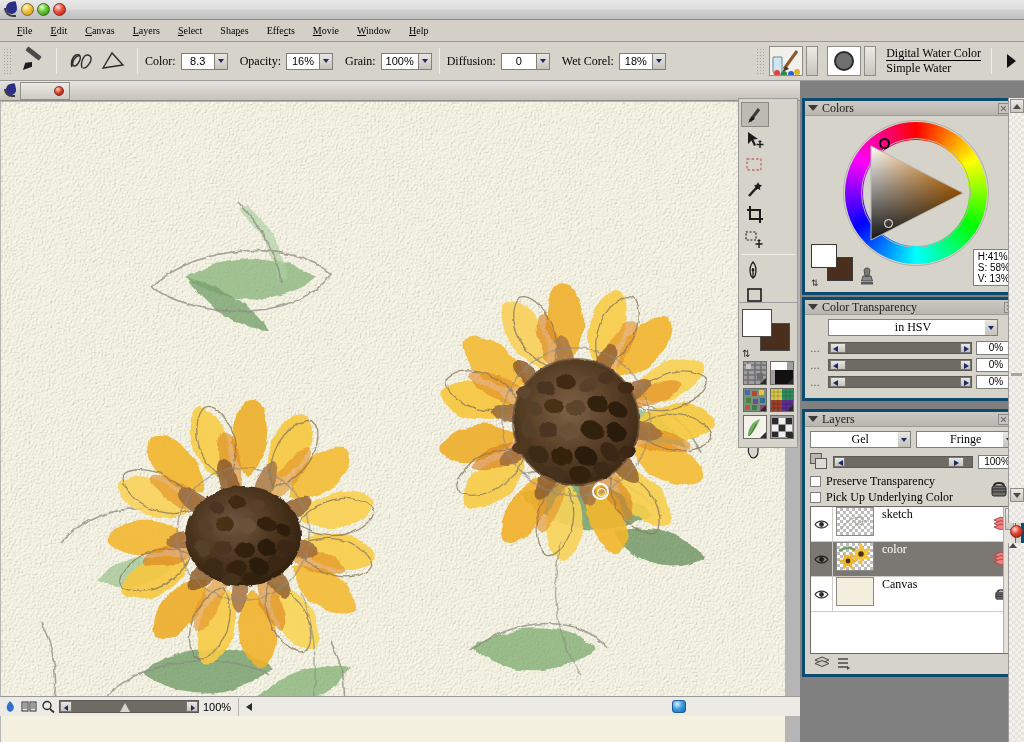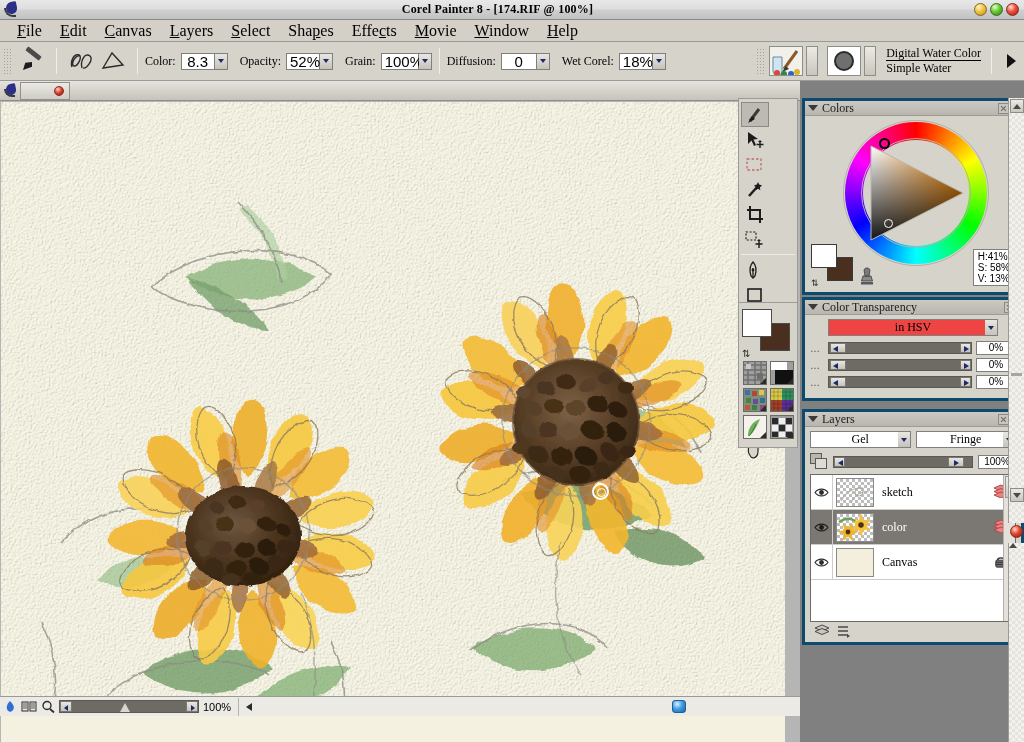--- a/index.html
+++ b/index.html
@@ -44,21 +44,21 @@
   .orb.g { background: radial-gradient(circle at 35% 28%, #e6ffcf 0%, #66c92e 45%, #2e7f12 100%); border-color:#3d6a23;}
   .orb.r { background: radial-gradient(circle at 35% 28%, #ffe0d8 0%, #ee4d3c 45%, #a81a10 100%); border-color:#7d2a20;}
 
   
   .menubar {
     position: absolute; left: 0; top: 20px; width: 1024px; height: 22px;
     background: #d4d0c8; border-bottom: 1px solid #9a9a9a;
     display: flex; align-items: center; padding-left: 8px; gap: 0px;
   }
   .menu-item {
-    padding: 2px 9px; font-size: 16px; color: #000; cursor: default;
+    padding: 2px 9px; font-size: 10px; color: #000; cursor: default;
     font-family: "Liberation Serif", serif;
   }
   .menu-item u { text-decoration: underline; }
 
   
   .propbar {
     position: absolute; left: 0; top: 42px; width: 1024px; height: 39px;
     background: #d6d3cb;
     border-bottom: 1px solid #9a9a9a;
     display: flex; align-items: center;
@@ -76,21 +76,21 @@
        transform: rotate(38deg); border-radius:1px;}
   .brush-icon-big .bt { position:absolute; left:2px; top:14px; width:9px; height:8px; background:#1c1c1c;
        clip-path: polygon(100% 0,100% 60%,0 100%,25% 10%); }
   .stroke-icons { display:flex; align-items:center; gap:6px; margin: 0 4px; flex:none;}
   .si { width: 26px; height: 24px; }
 
   .pb-field { display: flex; align-items: center; gap: 5px; flex: none; }
   .pb-label { font-size: 12px; color: #000; font-family: "Liberation Serif", serif; }
   .pb-input {
     background: #fff; border: 1px solid #7f7f7f; height: 17px; min-width: 30px;
-    font-size: 15px; text-align: center; line-height: 15px; color: #000;
+    font-size: 11px; text-align: center; line-height: 15px; color: #000;
     padding: 0 3px; font-family: "Liberation Sans", sans-serif;
   }
   .spin {
     width: 13px; height: 17px; background: linear-gradient(to bottom,#e9e7e2,#c5c2ba);
     border: 1px solid #7f7f7f; border-left: none;
     display: flex; align-items: center; justify-content: center;
   }
   .spin .tri { width:0;height:0;border-left:3px solid transparent;border-right:3px solid transparent;
                border-top:4px solid #1b2a6b;}
   .pb-combo { display: flex; align-items: center; }
@@ -219,21 +219,21 @@
   .hsv-box{position:absolute;right:6px;bottom:6px;background:#fff;border:1px solid #7f7f7f;
     padding:1px 4px;font-size:10px;line-height:11px;color:#000;font-family:"Liberation Sans",sans-serif;}
   .cp-swatches{position:absolute;left:6px;bottom:6px;width:46px;height:42px;}
   .cp-front{position:absolute;left:0;top:0;width:26px;height:24px;background:#fff;border:1px solid #3a3a3a;}
   .cp-back{position:absolute;left:16px;top:13px;width:26px;height:24px;background:#4a2f1e;border:1px solid #3a3a3a;}
   .cp-swap{position:absolute;left:0;bottom:-2px;font-size:9px;color:#2b2b2b;}
   .cp-stamp{position:absolute;left:52px;bottom:6px;width:20px;height:20px;}
 
   
   .cv-body{padding:4px 5px 6px;}
-  .cv-combo{width:170px;height:17px;margin:0 auto 5px;background:#ef4444;border:1px solid #7f7f7f;
+  .cv-combo{width:170px;height:17px;margin:0 auto 5px;background:#ffffff;border:1px solid #7f7f7f;
     display:flex;align-items:center;justify-content:center;position:relative;}
   .cv-combo span{font-size:12px;font-family:"Liberation Serif",serif;}
   .cv-combo .spin{position:absolute;right:-1px;top:-1px;height:17px;}
   .cv-row{display:flex;align-items:center;gap:4px;margin-bottom:3px;}
   .cv-dots{font-size:10px;color:#4a4a4a;letter-spacing:1px;width:14px;}
   .cv-slider{flex:1;height:12px;background:#6e6b65;border:1px solid #5b5853;position:relative;}
   .cv-slider .handle{position:absolute;left:1px;top:0;width:16px;height:10px;
      background:linear-gradient(to bottom,#e9e7e2,#c5c2ba);border:1px solid #7a7772;}
   .cv-slider .handle:after{content:"";position:absolute;left:2px;top:2px;width:0;height:0;
      border-top:3px solid transparent;border-bottom:3px solid transparent;border-right:5px solid #1b2a6b;}
@@ -265,21 +265,21 @@
   .ly-op-slider .handle:after{content:"";position:absolute;left:5px;top:2px;width:0;height:0;
      border-top:3px solid transparent;border-bottom:3px solid transparent;border-left:5px solid #1b2a6b;}
   .ly-op-val{width:38px;height:14px;background:#fff;border:1px solid #7f7f7f;font-size:10px;
      text-align:center;line-height:12px;}
   .ly-check{display:flex;align-items:center;gap:5px;margin-bottom:1px;}
   .chk{width:11px;height:11px;background:#fff;border:1px solid #7f7f7f;flex:none;}
   .ly-check span{font-size:12px;font-family:"Liberation Serif",serif;color:#000;}
   .lock-icon{position:absolute;right:8px;}
 
   .ly-list{border:1px solid #6e6b66;background:#fff;height:148px;position:relative;overflow:hidden;}
-  .ly-item{display:flex;align-items:center;height:35px;border-bottom:1px solid #cfccc5;position:relative;}
+  .ly-item{display:flex;height:35px;border-bottom:1px solid #cfccc5;position:relative;}
   .ly-item.sel{background:#7b7873;color:#fff;}
   .ly-eye{width:22px;height:35px;display:flex;align-items:center;justify-content:center;flex:none;
       border-right:1px solid #cfccc5;}
   .ly-thumb{width:38px;height:29px;border:1px solid #8a8a8a;margin-left:3px;flex:none;position:relative;overflow:hidden;}
   .checker{background-image:linear-gradient(45deg,#bdbdbd 25%,transparent 25%,transparent 75%,#bdbdbd 75%),
      linear-gradient(45deg,#bdbdbd 25%,transparent 25%,transparent 75%,#bdbdbd 75%);
      background-size:6px 6px;background-position:0 0,3px 3px;background-color:#fff;}
   .ly-name{margin-left:8px;font-size:12px;font-family:"Liberation Serif",serif;}
   .ly-item.sel .ly-name{color:#fff;}
   .ly-stack{position:absolute;right:6px;top:9px;width:16px;height:14px;}
@@ -330,21 +330,20 @@
 </head>
 <body>
 
 <div id="app">
 
   <div class="titlebar">
     <div class="app-logo">
       <div class="tail"></div>
         <div class="drop"></div>
     </div>
-    <div class="title-text">Corel Painter 8 - [174.RIF @ 100%]</div>
     <div class="wincontrols">
       <div class="orb y"></div>
       <div class="orb g"></div>
       <div class="orb r"></div>
     </div>
   </div>
 
   <div class="menubar">
     <div class="menu-item"><u>F</u><span>ile</span></div>
     <div class="menu-item"><u>E</u>dit</div>
@@ -381,21 +380,21 @@
       <div class="pb-combo">
         <div class="pb-input" style="width:34px;">8.3</div>
         <div class="spin">
             <div class="tri"></div>
           </div>
       </div>
     </div>
     <div class="pb-field" style="margin-right:12px;">
       <span class="pb-label">Opacity:</span>
       <div class="pb-combo">
-        <div class="pb-input" style="width:34px;">52%</div>
+        <div class="pb-input" style="width:34px;">16%</div>
         <div class="spin">
             <div class="tri"></div>
           </div>
       </div>
     </div>
     <div class="pb-field">
       <span class="pb-label">Grain:</span>
       <div class="pb-combo">
         <div class="pb-input" style="width:38px;">100%</div>
         <div class="spin">
@@ -1169,20 +1168,35 @@
           <div class="ly-mini">
               <div class="a"></div>
               <div class="b"></div>
             </div>
           <div class="ly-op-slider">
               <div class="endL"></div>
               <div class="handle"></div>
             </div>
           <div class="ly-op-val">100%</div>
         </div>
+        <div style="position:relative;">
+          <div class="ly-check">
+            <div class="chk"></div>
+            <span>Preserve Transparency</span>
+          </div>
+          <div class="ly-check">
+            <div class="chk"></div>
+            <span>Pick Up Underlying Color</span>
+          </div>
+          <svg class="lock-icon" style="top:4px;" width="18" height="20" viewBox="0 0 18 20">
+            <path d="M4 8 C4 4,14 4,14 8" fill="none" stroke="#2b2b2b" stroke-width="2"></path>
+            <rect x="2" y="8" width="14" height="10" rx="2" fill="#6e6e6e" stroke="#2b2b2b"></rect>
+            <path d="M2 11h14M2 14h14" stroke="#2b2b2b" stroke-width="1"></path>
+          </svg>
+        </div>
 
         <div class="ly-list">
 
           <div class="ly-item">
             <div class="ly-eye">
               <svg width="15" height="11" viewBox="0 0 15 11">
                 <path d="M1 5.5 C4 1,11 1,14 5.5 C11 10,4 10,1 5.5Z" fill="none" stroke="#2b2b2b" stroke-width="1.1"></path>
                 <circle cx="7.5" cy="5.5" r="2.4" fill="#2b2b2b"></circle>
               </svg>
             </div>

